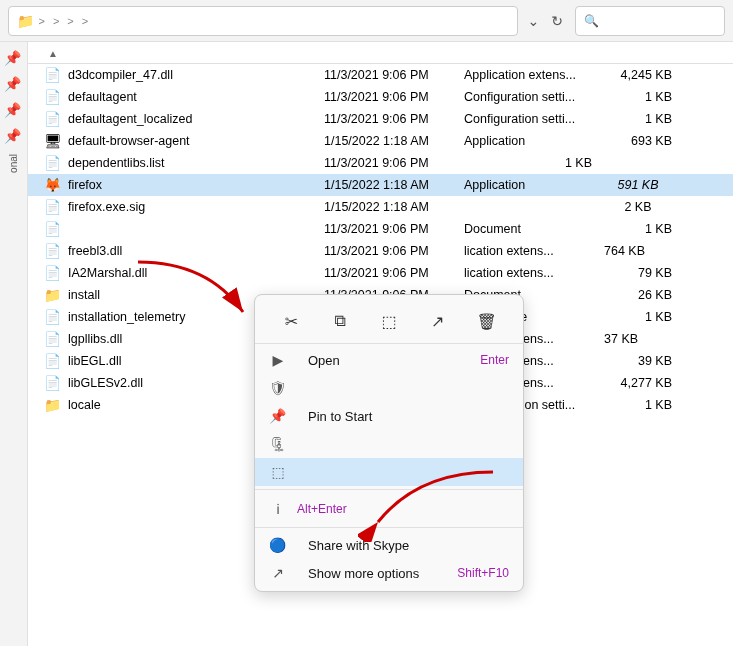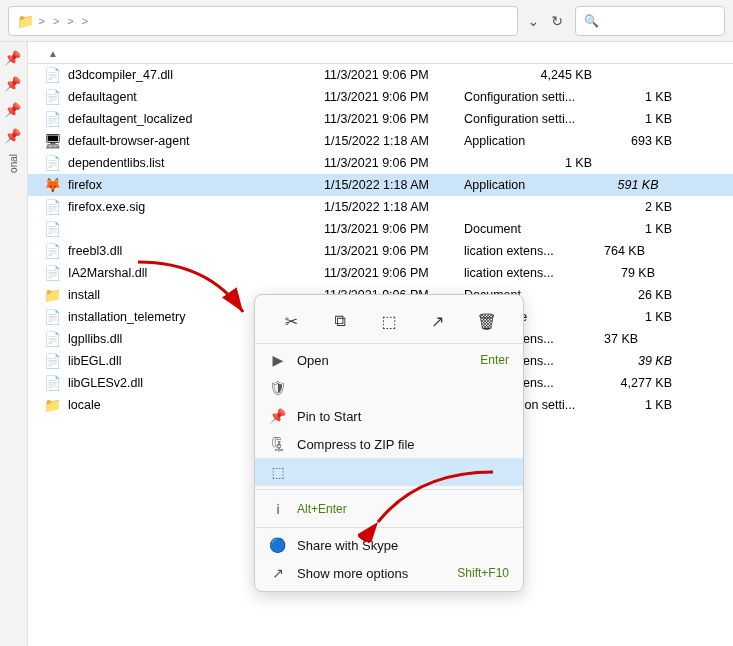--- a/index.html
+++ b/index.html
@@ -187,24 +187,24 @@
       color: #111;
       position: relative;
     }
     .cm-item.highlighted { background: #d0e8fa; }
     .cm-item-icon {
       width: 18px;
       text-align: center;
       font-size: 14px;
       color: #555;
     }
-    .cm-item-label { flex: 1; }
+    .cm-item-label { flex: 1; margin-left: 11px; }
     .cm-item-shortcut {
       font-size: 12px;
-      color: #4d7c0f;
+      color: #a21caf;
     }
     .cm-separator {
       height: 1px;
       background: #e0e0e0;
       margin: 3px 0;
     }
 
     
     .red-arrow-1 {
       position: absolute;
@@ -272,20 +272,21 @@
       <div class="col-header"></div>
     </div>
 
     <div class="file-rows" id="file-rows-container">
         <div class="file-row">
     <div class="file-name-cell">
       <span class="file-icon">📄</span>
       <span>d3dcompiler_47.dll</span>
     </div>
     <div>11/3/2021 9:06 PM</div>
+    <div>Application extens...</div>
     <div style="text-align:right;padding-right:12px;">4,245 KB</div>
   </div>
         <div class="file-row">
     <div class="file-name-cell">
       <span class="file-icon">📄</span>
       <span>defaultagent</span>
     </div>
     <div>11/3/2021 9:06 PM</div>
     <div>Configuration setti...</div>
     <div style="text-align:right;padding-right:12px;">1 KB</div>
@@ -325,21 +326,21 @@
     <div>Application</div>
     <div style="text-align:center;padding-right:12px;font-style:italic;">591 KB</div>
   </div>
         <div class="file-row">
     <div class="file-name-cell">
       <span class="file-icon">📄</span>
       <span>firefox.exe.sig</span>
     </div>
     <div>1/15/2022 1:18 AM</div>
     <div></div>
-    <div style="text-align:right;padding-right:12px;">2 KB</div>
+    <div style="text-align:center;padding-right:12px;">2 KB</div>
   </div>
         <div class="file-row">
     <div class="file-name-cell">
       <span class="file-icon">📄</span>
     </div>
     <div>11/3/2021 9:06 PM</div>
     <div>Document</div>
     <div style="text-align:right;padding-right:12px;">1 KB</div>
   </div>
         <div class="file-row">
@@ -351,21 +352,21 @@
     <div>lication extens...</div>
     <div style="padding-right:12px;">764 KB</div>
   </div>
         <div class="file-row">
     <div class="file-name-cell">
       <span class="file-icon">📄</span>
       <span>IA2Marshal.dll</span>
     </div>
     <div>11/3/2021 9:06 PM</div>
     <div>lication extens...</div>
-    <div style="text-align:center;padding-right:12px;">79 KB</div>
+    <div style="text-align:right;padding-right:12px;">79 KB</div>
   </div>
         <div class="file-row">
     <div class="file-name-cell">
       <span class="file-icon">📁</span>
       <span>install</span>
     </div>
     <div>11/3/2021 9:06 PM</div>
     <div>Document</div>
     <div style="text-align:right;padding-right:12px;">26 KB</div>
   </div>
@@ -387,21 +388,21 @@
     <div>lication extens...</div>
     <div style="text-align:left;padding-right:12px;">37 KB</div>
   </div>
         <div class="file-row">
     <div class="file-name-cell">
       <span class="file-icon">📄</span>
       <span>libEGL.dll</span>
     </div>
     <div>11/3/2021 9:06 PM</div>
     <div>lication extens...</div>
-    <div style="text-align:right;padding-right:12px;font-style:italic;">39 KB</div>
+    <div style="text-align:right;padding-right:12px;">39 KB</div>
   </div>
         <div class="file-row">
     <div class="file-name-cell">
       <span class="file-icon">📄</span>
       <span>libGLESv2.dll</span>
     </div>
     <div>11/3/2021 9:06 PM</div>
     <div>lication extens...</div>
     <div style="text-align:right;padding-right:12px;">4,277 KB</div>
   </div>
@@ -451,21 +452,20 @@
     <span class="cm-item-icon">🛡</span>
 
   </div>
         <div class="cm-item">
     <span class="cm-item-icon">📌</span>
     <span class="cm-item-label">Pin to Start</span>
 
   </div>
         <div class="cm-item">
     <span class="cm-item-icon">🗜</span>
-    <span class="cm-item-label">Compress to ZIP file</span>
 
   </div>
         <div class="cm-item highlighted">
     <span class="cm-item-icon">⬚</span>
 
   </div>
         <div class="cm-separator"></div>
         <div class="cm-item">
     <span class="cm-item-icon">ℹ</span>
     <span class="cm-item-shortcut">Alt+Enter</span>

